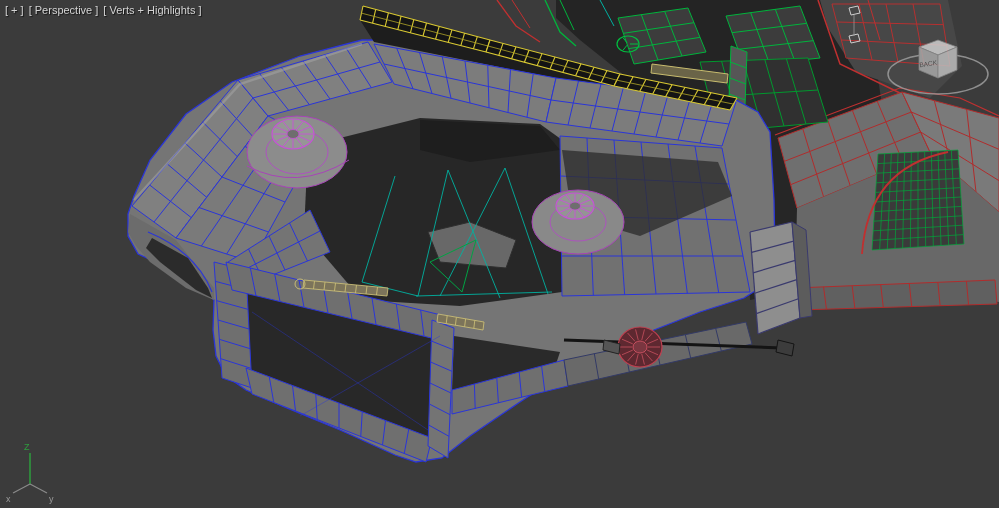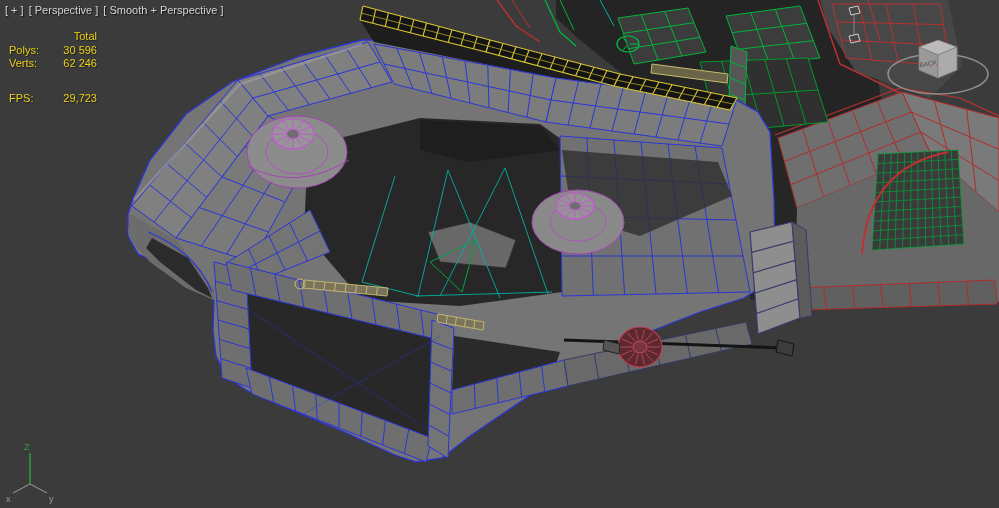--- a/index.html
+++ b/index.html
@@ -517,35 +517,17 @@
       <line x1="30" y1="484" x2="47" y2="493" stroke="#8a8a8a" stroke-width="1.2"></line>
       <text x="24" y="450" font-size="9" fill="#2e9e3e">Z</text>
       <text x="6" y="502" font-size="9" fill="#9a9a9a">x</text>
       <text x="49" y="502" font-size="9" fill="#9a9a9a">y</text>
     </g>
   </svg>
 
   <div class="viewport-label">
     <span>[ + ]</span>
     <span>[ Perspective ]</span>
-    <span>[ Smooth + Perspective ]</span>
+    <span>[ Verts + Highlights ]</span>
   </div>
 
-  <div class="stats">
-    <div class="srow">
-      <span class="slabel"></span>
-      <span class="sval">Total</span>
-    </div>
-    <div class="srow">
-      <span class="slabel">Polys:</span>
-      <span class="sval">30 596</span>
-    </div>
-    <div class="srow">
-      <span class="slabel">Verts:</span>
-      <span class="sval">62 246</span>
-    </div>
-    <div class="srow gap">
-      <span class="slabel">FPS:</span>
-      <span class="sval">29,723</span>
-    </div>
-  </div>
 
 </div>
 
 </body></html>

